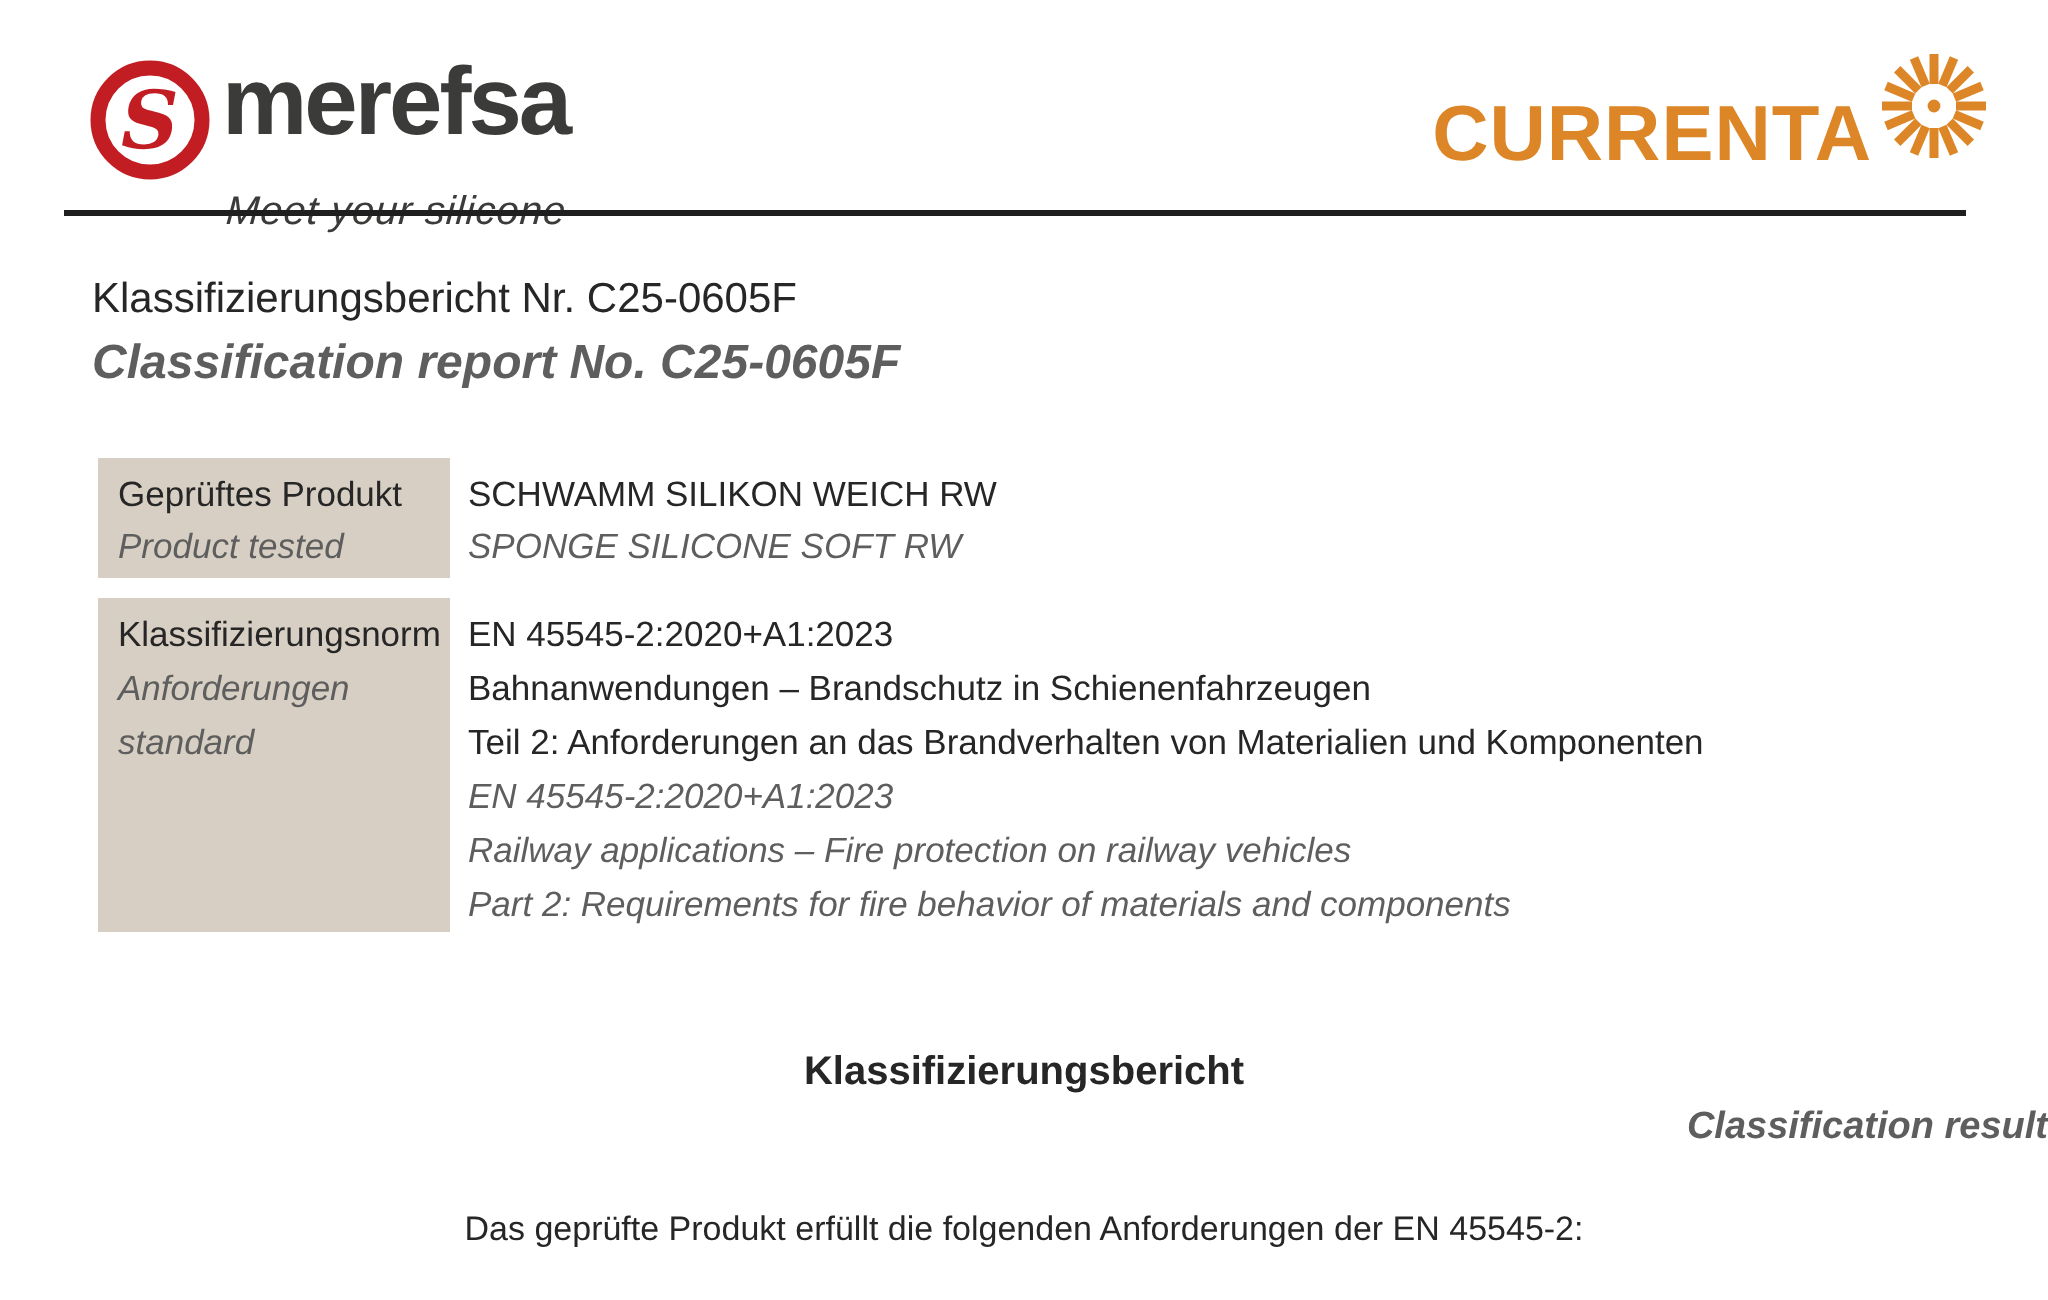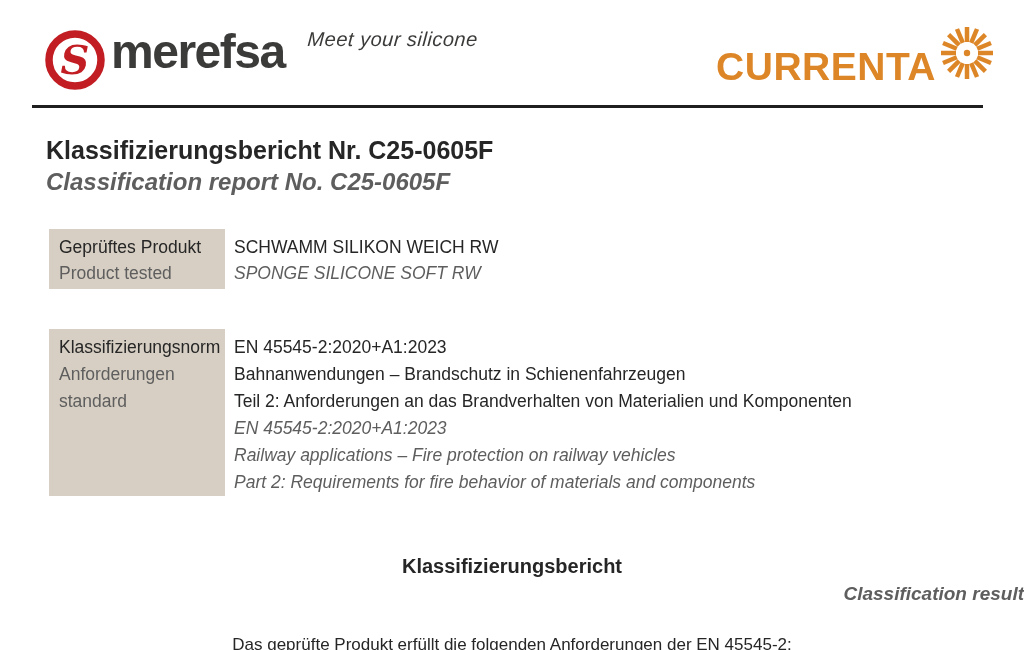--- a/index.html
+++ b/index.html
@@ -8,21 +8,21 @@
     font-family: "Liberation Sans", sans-serif;
     color: var(--text-dark, #262626);
     width: 1024px; height: 650px; overflow: hidden;
   }
   .page { position: relative; width: 1024px; height: 650px; background: #fff; }
 
   
   .header { position: relative; height: 108px; }
   .brand-merefsa { position: absolute; left: 44px; top: 28px; display: flex; gap: 5px; }
   .merefsa-icon { color: var(--merefsa-red, #c21d23); flex: 0 0 auto; }
-  .brand-text { display: flex; flex-direction: row; gap: 19px; }
+  .brand-text { display: flex; flex-direction: column; gap: 19px; }
   .brand-name {
     font-size: 48px; font-weight: bold; letter-spacing: -1.5px;
     color: var(--merefsa-dark, #3b3b3a); line-height: 48px;
   }
   .brand-tagline {
     font-size: 20px; font-style: italic; letter-spacing: 0.5px;
     color: var(--merefsa-dark, #3b3b3a); line-height: 22px; margin-left: 2px;
     transform: skewX(-4deg);
   }
   .brand-currenta { position: absolute; right: 28px; top: 24px; display: flex; align-items: flex-end; }
@@ -31,37 +31,37 @@
     color: var(--currenta-orange, #dd8627); line-height: 39px; margin-top: 16px;
   }
   .currenta-sunburst { color: var(--currenta-orange, #dd8627); margin-left: 2px; }
   .rule {
     position: absolute; top: 105px; left: 32px; width: 951px; height: 3px;
     background: var(--rule-color, #1f1f1f);
   }
 
   
   .title-block { margin: 26px 0 0 46px; }
-  .title-de { font-size: 25px; font-weight: bold; line-height: 32px; color: var(--text-dark, #1d1d1d); }
+  .title-de { font-size: 21px; font-weight: normal; line-height: 32px; color: var(--text-dark, #1d1d1d); }
   .title-en { font-size: 24px; font-weight: bold; font-style: italic; line-height: 32px; color: var(--text-gray, #555555); }
 
   
   .info-table { margin-left: 49px; }
   .row { display: flex; align-items: stretch; }
   .row-product { margin-top: 31px; }
-  .row-standard { margin-top: 40px; }
+  .row-standard { margin-top: 10px; }
   .label-cell {
     width: 176px; background: var(--label-cell-bg, #d7cfc3);
     padding: 5px 10px 3px 10px; flex: 0 0 auto;
   }
   .value-cell { margin-left: 9px; padding-top: 5px; }
   .cell-line { display: block; font-size: 17.5px; line-height: 26px; }
   .row-standard .cell-line { line-height: 27px; }
   .de { color: var(--text-dark, #2b2b2b); }
-  .en { color: var(--text-gray, #5e5e5e); }
+  .en { color: var(--text-gray, #5e5e5e); font-style: italic; }
   .val-de { color: var(--text-dark, #2b2b2b); }
   .val-en { color: var(--text-gray, #5e5e5e); font-style: italic; }
 
   
   .result { text-align: center; }
   .result-heading-de { margin-top: 56px; font-size: 20px; font-weight: bold; line-height: 28px; color: var(--text-dark, #1d1d1d); }
   .result-heading-en { font-size: 19px; font-weight: bold; font-style: italic; line-height: 28px; color: var(--text-gray, #4f4f4f); text-align: right; }
   .result-statement { margin-top: 27px; font-size: 17px; line-height: 20px; color: var(--text-dark, #2b2b2b); }
 </style>
 </head>

